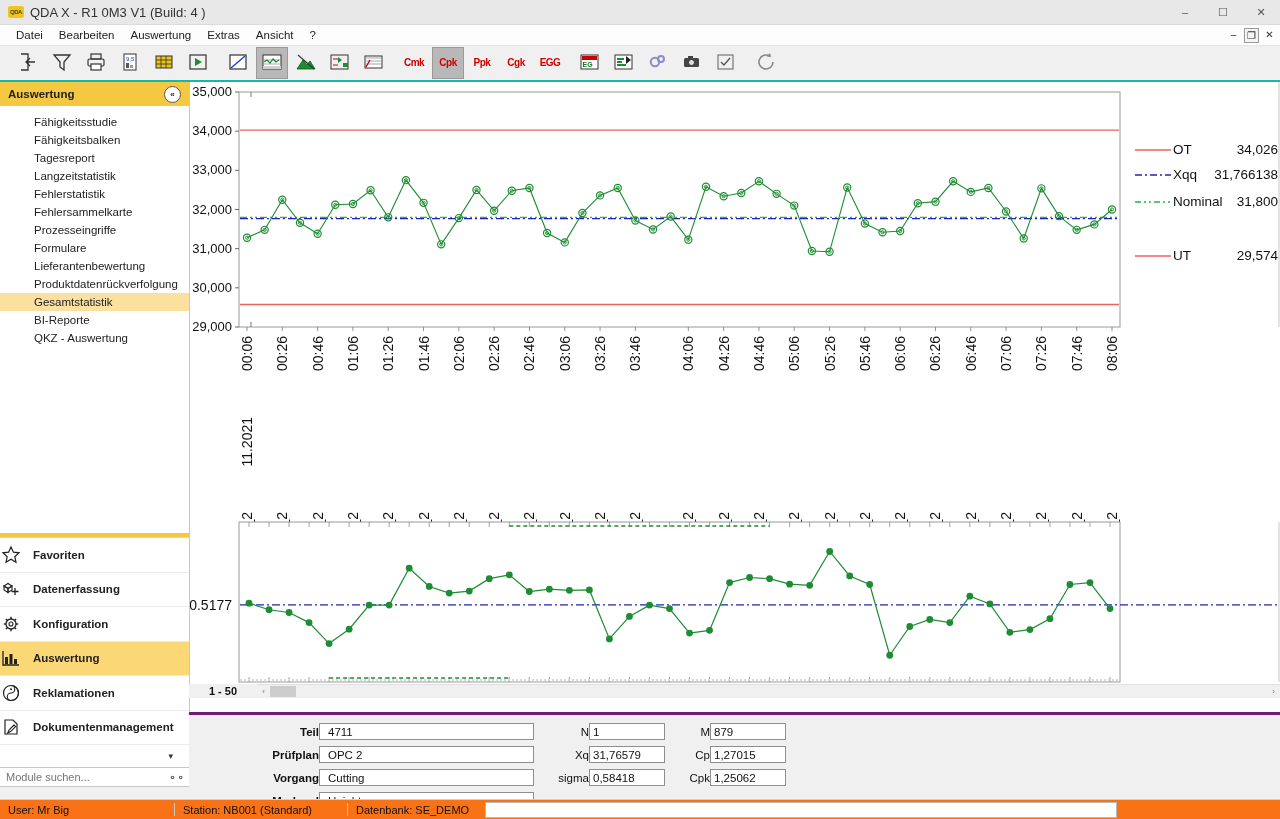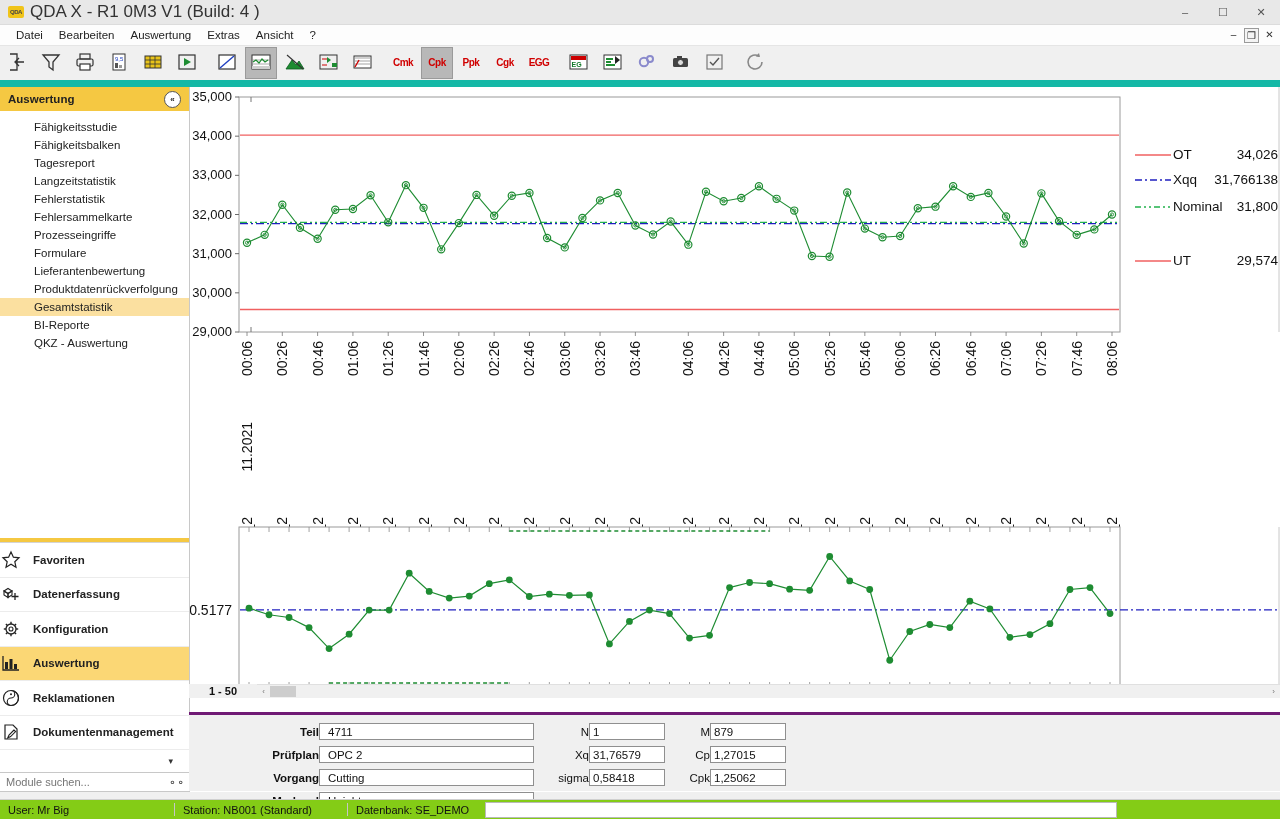--- a/index.html
+++ b/index.html
@@ -8,33 +8,33 @@
     font-family:"Liberation Sans", sans-serif;
     font-size:11px;color:#1a1a1a;background:#f0f0f0;
     -webkit-font-smoothing:antialiased;
   }
   .app{position:relative;width:1280px;height:819px;background:#f0f0f0;}
 
   
   .titlebar{height:24px;background:#e8e8e8;display:flex;align-items:center;border-bottom:1px solid #dcdcdc;}
   .titlebar .logo{width:16px;height:12px;margin:0 6px 0 8px;background:#f0c419;border-radius:2px;
        font-size:6px;font-weight:bold;color:#444;display:flex;align-items:center;justify-content:center;letter-spacing:-0.4px;}
-  .titlebar .title{font-size:17px;color:#333;}
+  .titlebar .title{font-size:13px;color:#333;}
   .winbtns{margin-left:auto;display:flex;height:24px;}
   .winbtn{width:38px;height:24px;display:flex;align-items:center;justify-content:center;color:#555;font-size:11px;}
 
   
   .menubar{height:20px;background:#fdfdfd;display:flex;align-items:center;padding-left:8px;position:relative;border-bottom:1px solid #e5e5e5;}
   .menuitem{padding:2px 8px;font-size:11.5px;color:#222;cursor:default;}
   .mdibtns{position:absolute;right:4px;top:3px;display:flex;gap:4px;}
   .mdibtn{width:13px;height:13px;display:flex;align-items:center;justify-content:center;font-size:10px;color:#333;}
   .mdibtn.boxed{border:1px solid #9a9a9a;background:#f4f4f4;}
 
   
-  .toolbar{height:34px;background:#f0f0f0;display:flex;align-items:center;padding-left:1px;border-bottom:7px solid #14b8a6;}
+  .toolbar{height:34px;background:#f0f0f0;display:flex;align-items:center;padding-left:12px;border-bottom:2px solid #14b8a6;}
   .tbtn{width:30px;height:30px;display:flex;align-items:center;justify-content:center;margin-right:2px;border:1px solid transparent;}
   .tbtn.active{background:#b8b8b8;border-color:#9a9a9a;}
   .tbtn .txtico{font-size:10px;font-weight:bold;color:#d00000;letter-spacing:-0.5px;line-height:1;}
 
   
   .bodyrow{display:flex;height:705px;}
 
   
   .sidebar{width:189px;background:#ffffff;border-right:1px solid #c8c8c8;display:flex;flex-direction:column;}
   .sb-head{height:24px;background:#f5c842;display:flex;align-items:center;padding:0 8px;font-weight:bold;font-size:11.5px;color:#222;}
@@ -70,21 +70,21 @@
   
   .formpanel{position:absolute;left:189px;right:0;bottom:28px;height:76px;background:#f0f0f0;border-top:3px solid #701a75;text-align:right;}
   .fgrid{display:grid;grid-template-columns:124px 210px 60px 75px 46px 75px;row-gap:6px;padding:8px 0 0 6px;align-items:center;}
   .flabel{font-size:11.5px;font-weight:bold;color:#111;}
   .flabel.norm{font-weight:normal;}
   .finput{height:15px;background:#fff;border:1px solid #8f8f8f;padding:0 3px;font-size:11.5px;color:#111;display:flex;align-items:center;}
   .finput.w202{width:202px;padding-left:8px;}
   .finput.w68{width:68px;}
 
   
-  .statusbar{position:absolute;left:0;right:0;bottom:0;height:19px;background:#84cc16;border-top:1px solid #d0d0d0;display:flex;align-items:center;font-size:11px;color:#111;}
+  .statusbar{position:absolute;left:0;right:0;bottom:0;height:19px;background:#f97316;border-top:1px solid #d0d0d0;display:flex;align-items:center;font-size:11px;color:#111;}
   .st-cell{padding:0 8px;height:19px;display:flex;align-items:center;}
   .st-sep{width:1px;height:13px;background:#c6c6c6;}
   .st-field{width:630px;height:14px;background:#fff;border:1px solid #b9b9b9;margin-left:8px;}
 </style>
 </head>
 <body>
 
 <div class="app">
 
   <div class="titlebar">

